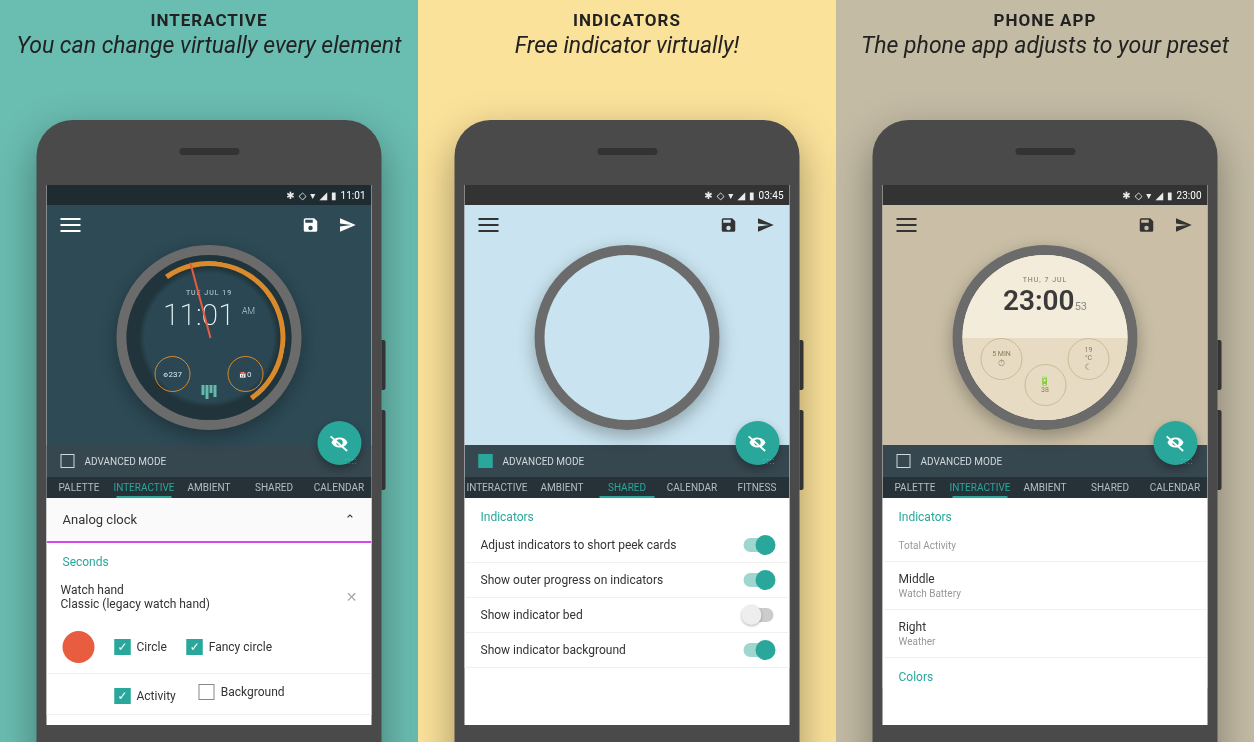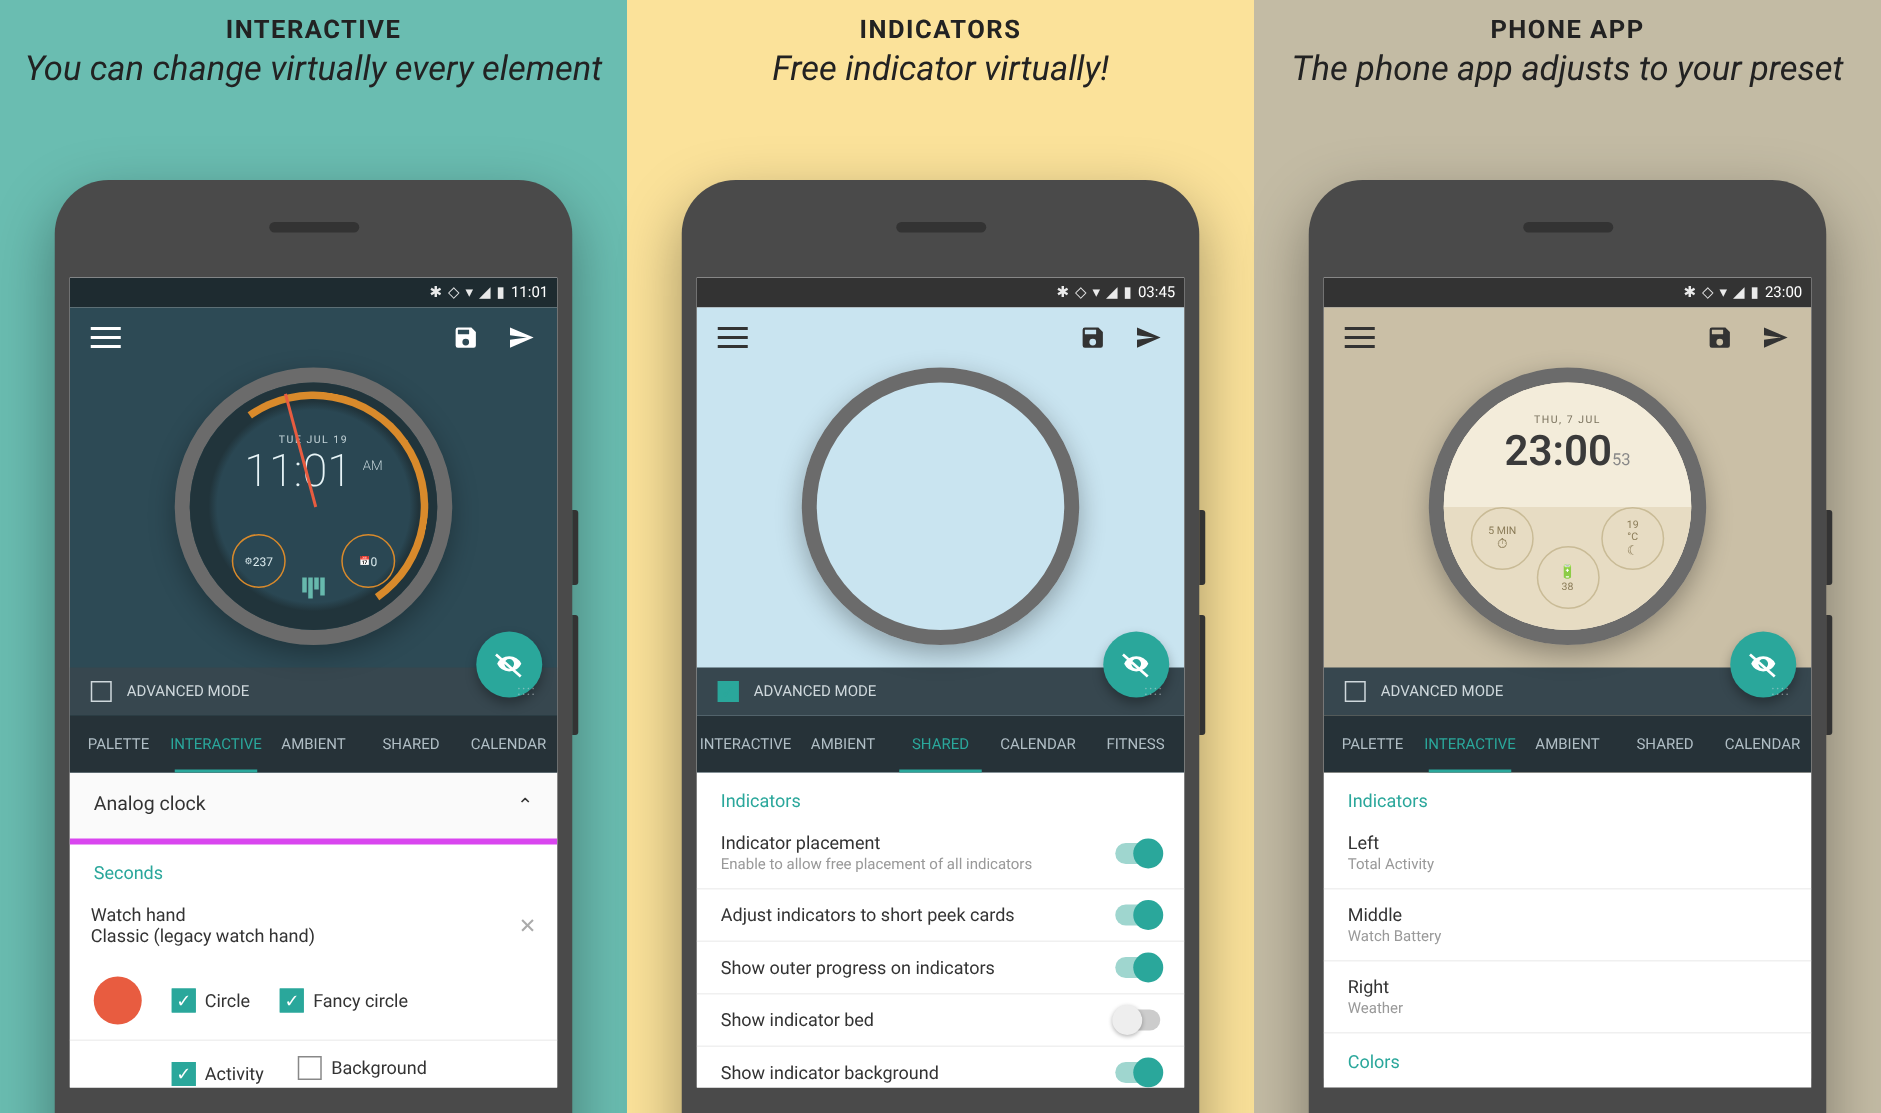--- a/index.html
+++ b/index.html
@@ -63,27 +63,27 @@
   .p3 .dsec{font-size:11px;color:#888;}
   .p3 .ring{position:absolute;width:42px;height:42px;border:1px solid #c9bb96;border-radius:50%;display:flex;flex-direction:column;align-items:center;justify-content:center;font-size:7px;color:#8a7b57;}
   .p3 .r1{bottom:40px;left:18px;} .p3 .r2{bottom:14px;left:50%;transform:translateX(-50%);} .p3 .r3{bottom:40px;right:18px;}
 
   .fab { position:absolute; right:10px; bottom:-20px; width:44px; height:44px; border-radius:50%; background:#2aa79b; display:flex; align-items:center; justify-content:center; color:#fff; box-shadow:0 4px 8px rgba(0,0,0,.3); }
 
   .advbar{height:32px; background:#37474f; display:flex; align-items:center; padding:0 14px; gap:10px; color:#cfd8dc; font-size:10px;}
   .advbar .chk{width:14px;height:14px;border:1.5px solid #cfd8dc;display:flex;align-items:center;justify-content:center;color:#2aa79b;font-size:11px;}
   .dots{margin-left:auto;opacity:.5;font-size:9px;letter-spacing:1px;}
 
-  .tabs{height:38px; background:#263238; display:flex; color:#b0bec5; font-size:10px; align-items:stretch;}
+  .tabs{height:21px; background:#263238; display:flex; color:#b0bec5; font-size:10px; align-items:stretch;}
   .tab{flex:1; display:flex; align-items:center; justify-content:center; position:relative; cursor:pointer;}
   .tab.active{color:#2aa79b;}
   .tab.active::after{content:"";position:absolute;bottom:0;left:8%;right:8%;height:2px;background:#2aa79b;}
 
   .content{background:#fff; font-size:12px; color:#333;}
-  .exp-head{display:flex;justify-content:space-between;padding:14px 16px;background:#fafafa;border-bottom:4px solid #d946ef;font-size:13px;}
+  .exp-head{display:flex;justify-content:space-between;padding:14px 16px;background:#fafafa;border-bottom:2px solid #d946ef;font-size:13px;}
   .sect-title{color:#2aa79b;padding:12px 16px 4px;font-size:12px;}
   .item{padding:10px 16px;border-bottom:1px solid #f0f0f0;}
   .item .sub{font-size:10px;color:#999;margin-top:2px;}
   .row{display:flex;align-items:center;justify-content:space-between;}
   .chk2{width:16px;height:16px;border:1.5px solid #888;display:inline-flex;align-items:center;justify-content:center;margin-right:6px;vertical-align:middle;font-size:12px;}
   .chk2.on{background:#2aa79b;border-color:#2aa79b;color:#fff;}
   .opt{display:inline-flex;align-items:center;margin-right:20px;font-size:12px;}
   .swatch{width:32px;height:32px;border-radius:50%;background:#e85c40;margin-right:20px;}
   .switch{width:30px;height:14px;border-radius:7px;background:#9fd6cf;position:relative;}
   .switch::after{content:"";position:absolute;right:-2px;top:-3px;width:20px;height:20px;border-radius:50%;background:#2aa79b;}
@@ -275,27 +275,20 @@
           <div class="tab">INTERACTIVE</div>
           <div class="tab">AMBIENT</div>
           <div class="tab active">SHARED</div>
           <div class="tab">CALENDAR</div>
           <div class="tab">FITNESS</div>
         </div>
       </div>
       <div class="content">
         <div class="sect-title">Indicators</div>
         <div class="item row">
-          <div>
-              <div>Indicator placement</div>
-              <div class="sub">Enable to allow free placement of all indicators</div>
-            </div>
-          <div class="switch"></div>
-        </div>
-        <div class="item row">
           <div>Adjust indicators to short peek cards</div>
           <div class="switch"></div>
         </div>
         <div class="item row">
           <div>Show outer progress on indicators</div>
           <div class="switch"></div>
         </div>
         <div class="item row">
           <div>Show indicator bed</div>
           <div class="switch off"></div>
@@ -381,21 +374,20 @@
           <div class="tab">PALETTE</div>
           <div class="tab active">INTERACTIVE</div>
           <div class="tab">AMBIENT</div>
           <div class="tab">SHARED</div>
           <div class="tab">CALENDAR</div>
         </div>
       </div>
       <div class="content">
         <div class="sect-title">Indicators</div>
         <div class="item">
-          <div>Left</div>
           <div class="sub">Total Activity</div>
         </div>
         <div class="item">
           <div>Middle</div>
           <div class="sub">Watch Battery</div>
         </div>
         <div class="item">
           <div>Right</div>
           <div class="sub">Weather</div>
         </div>

